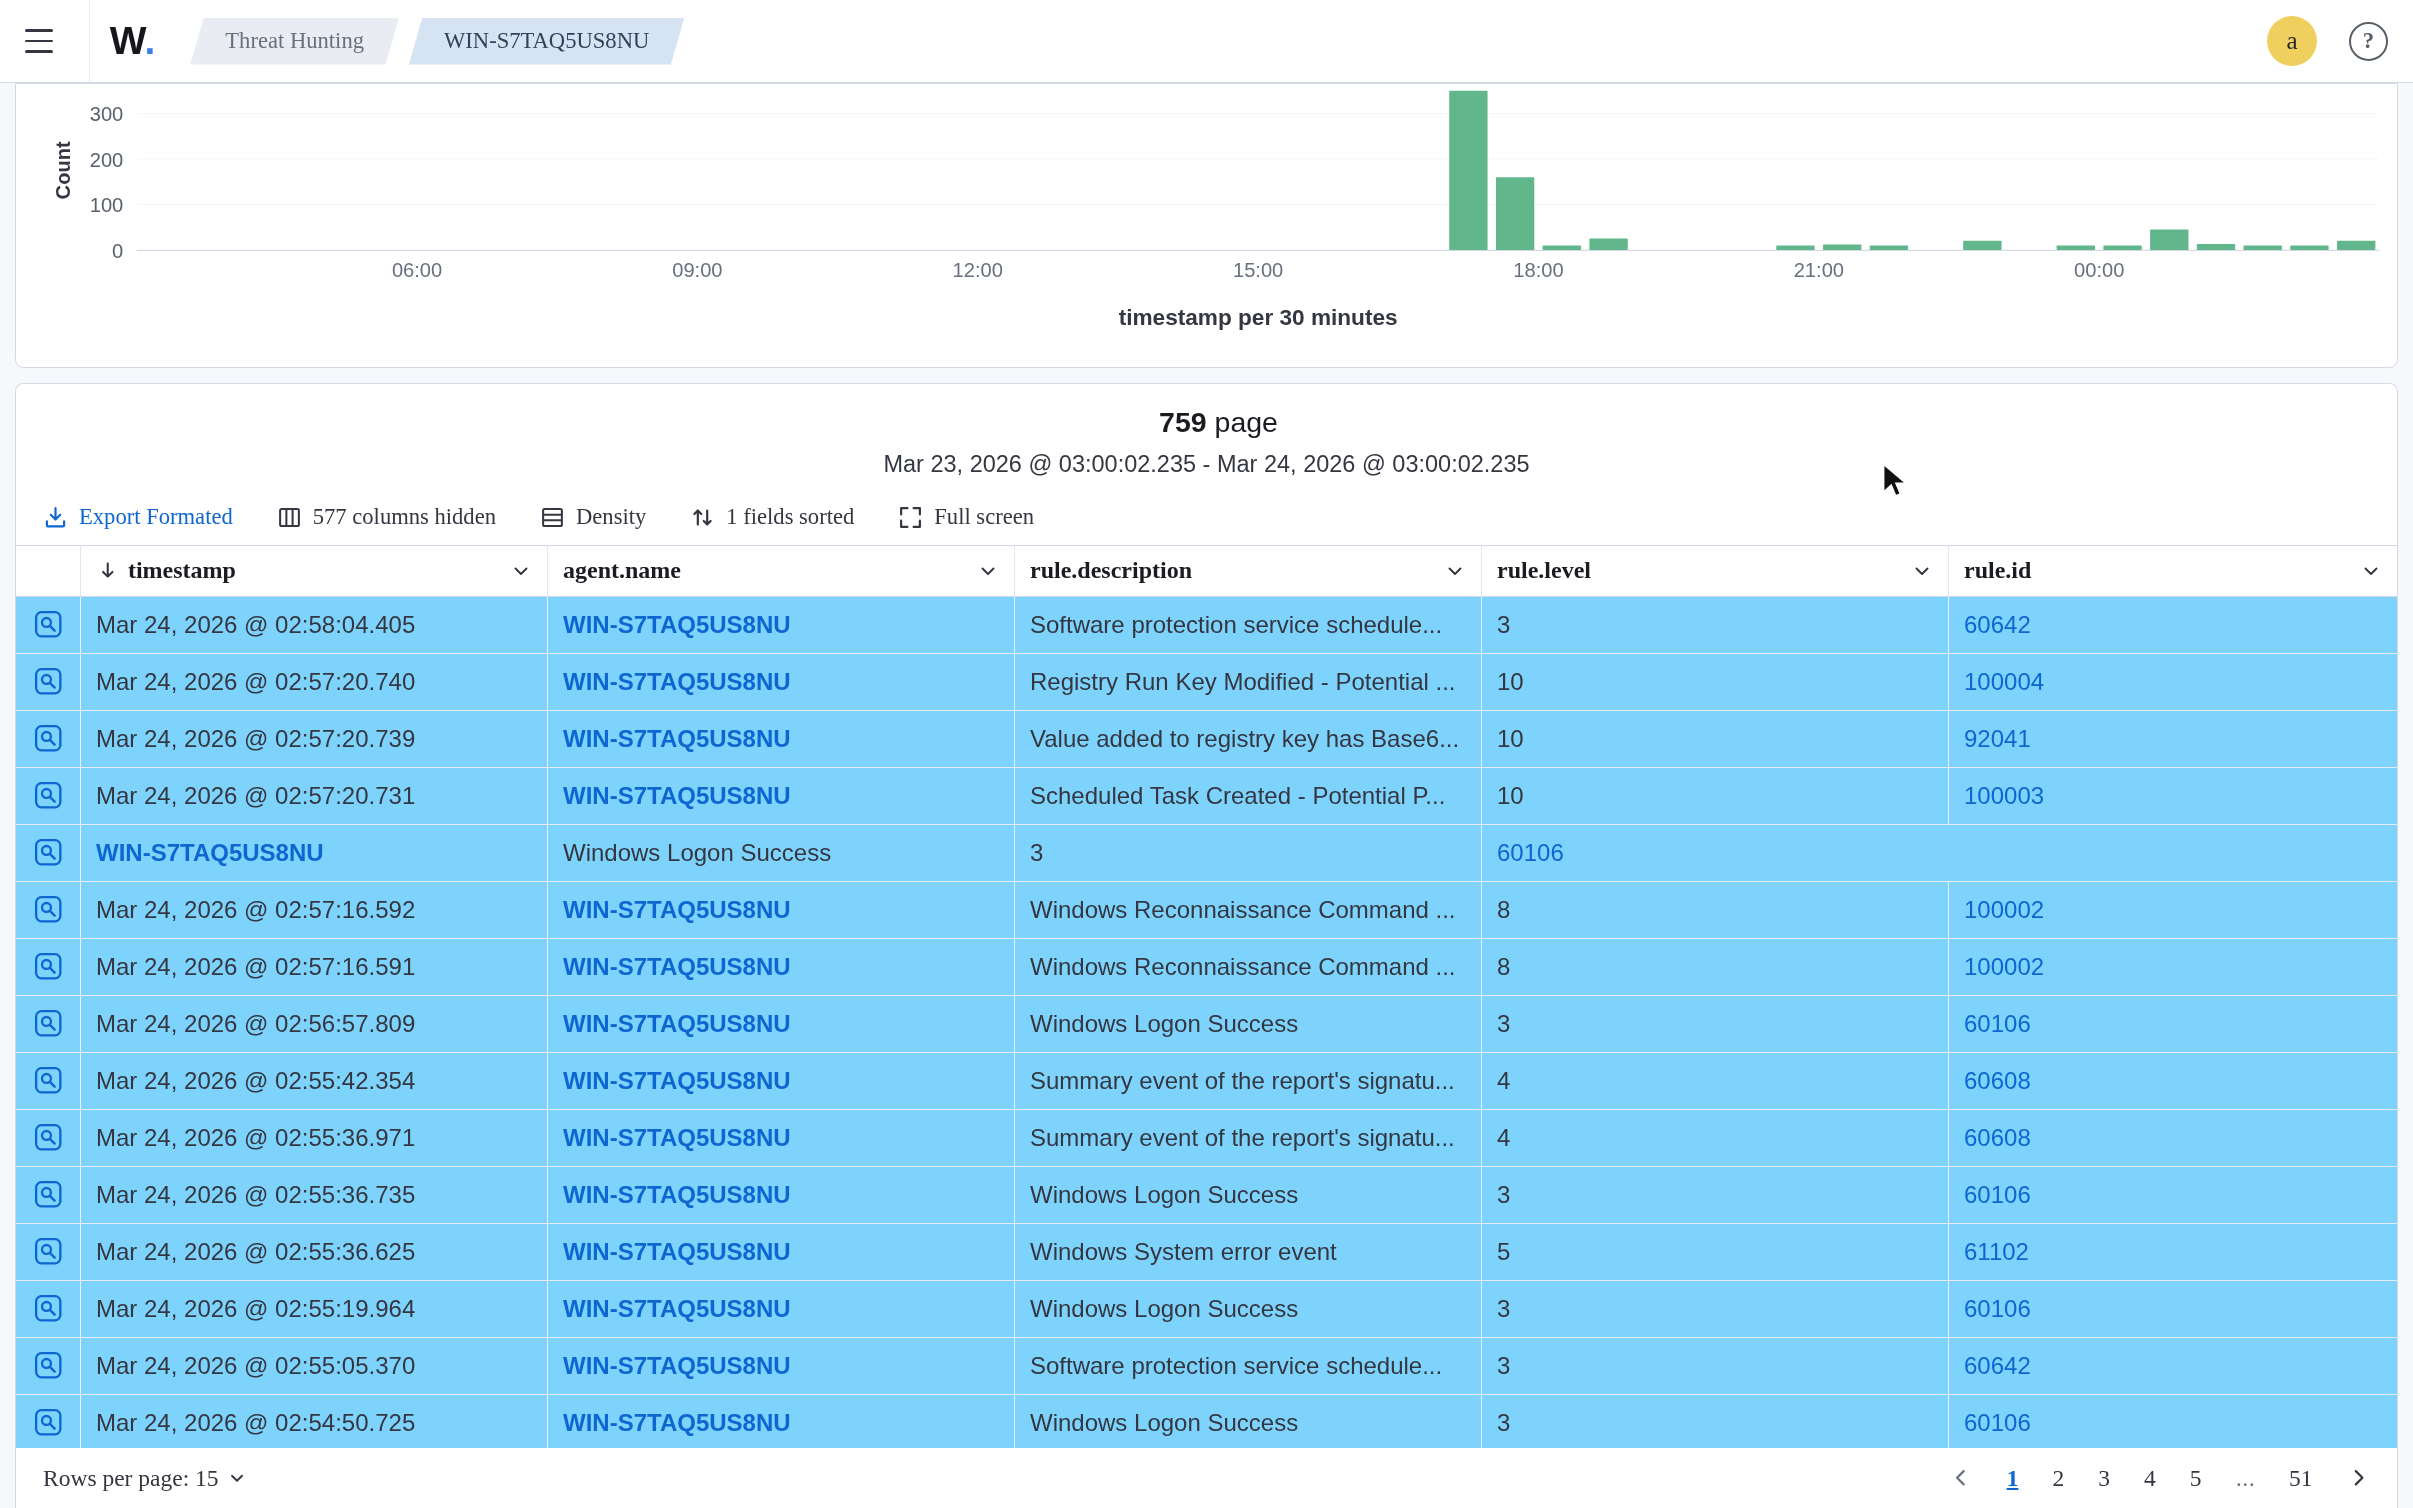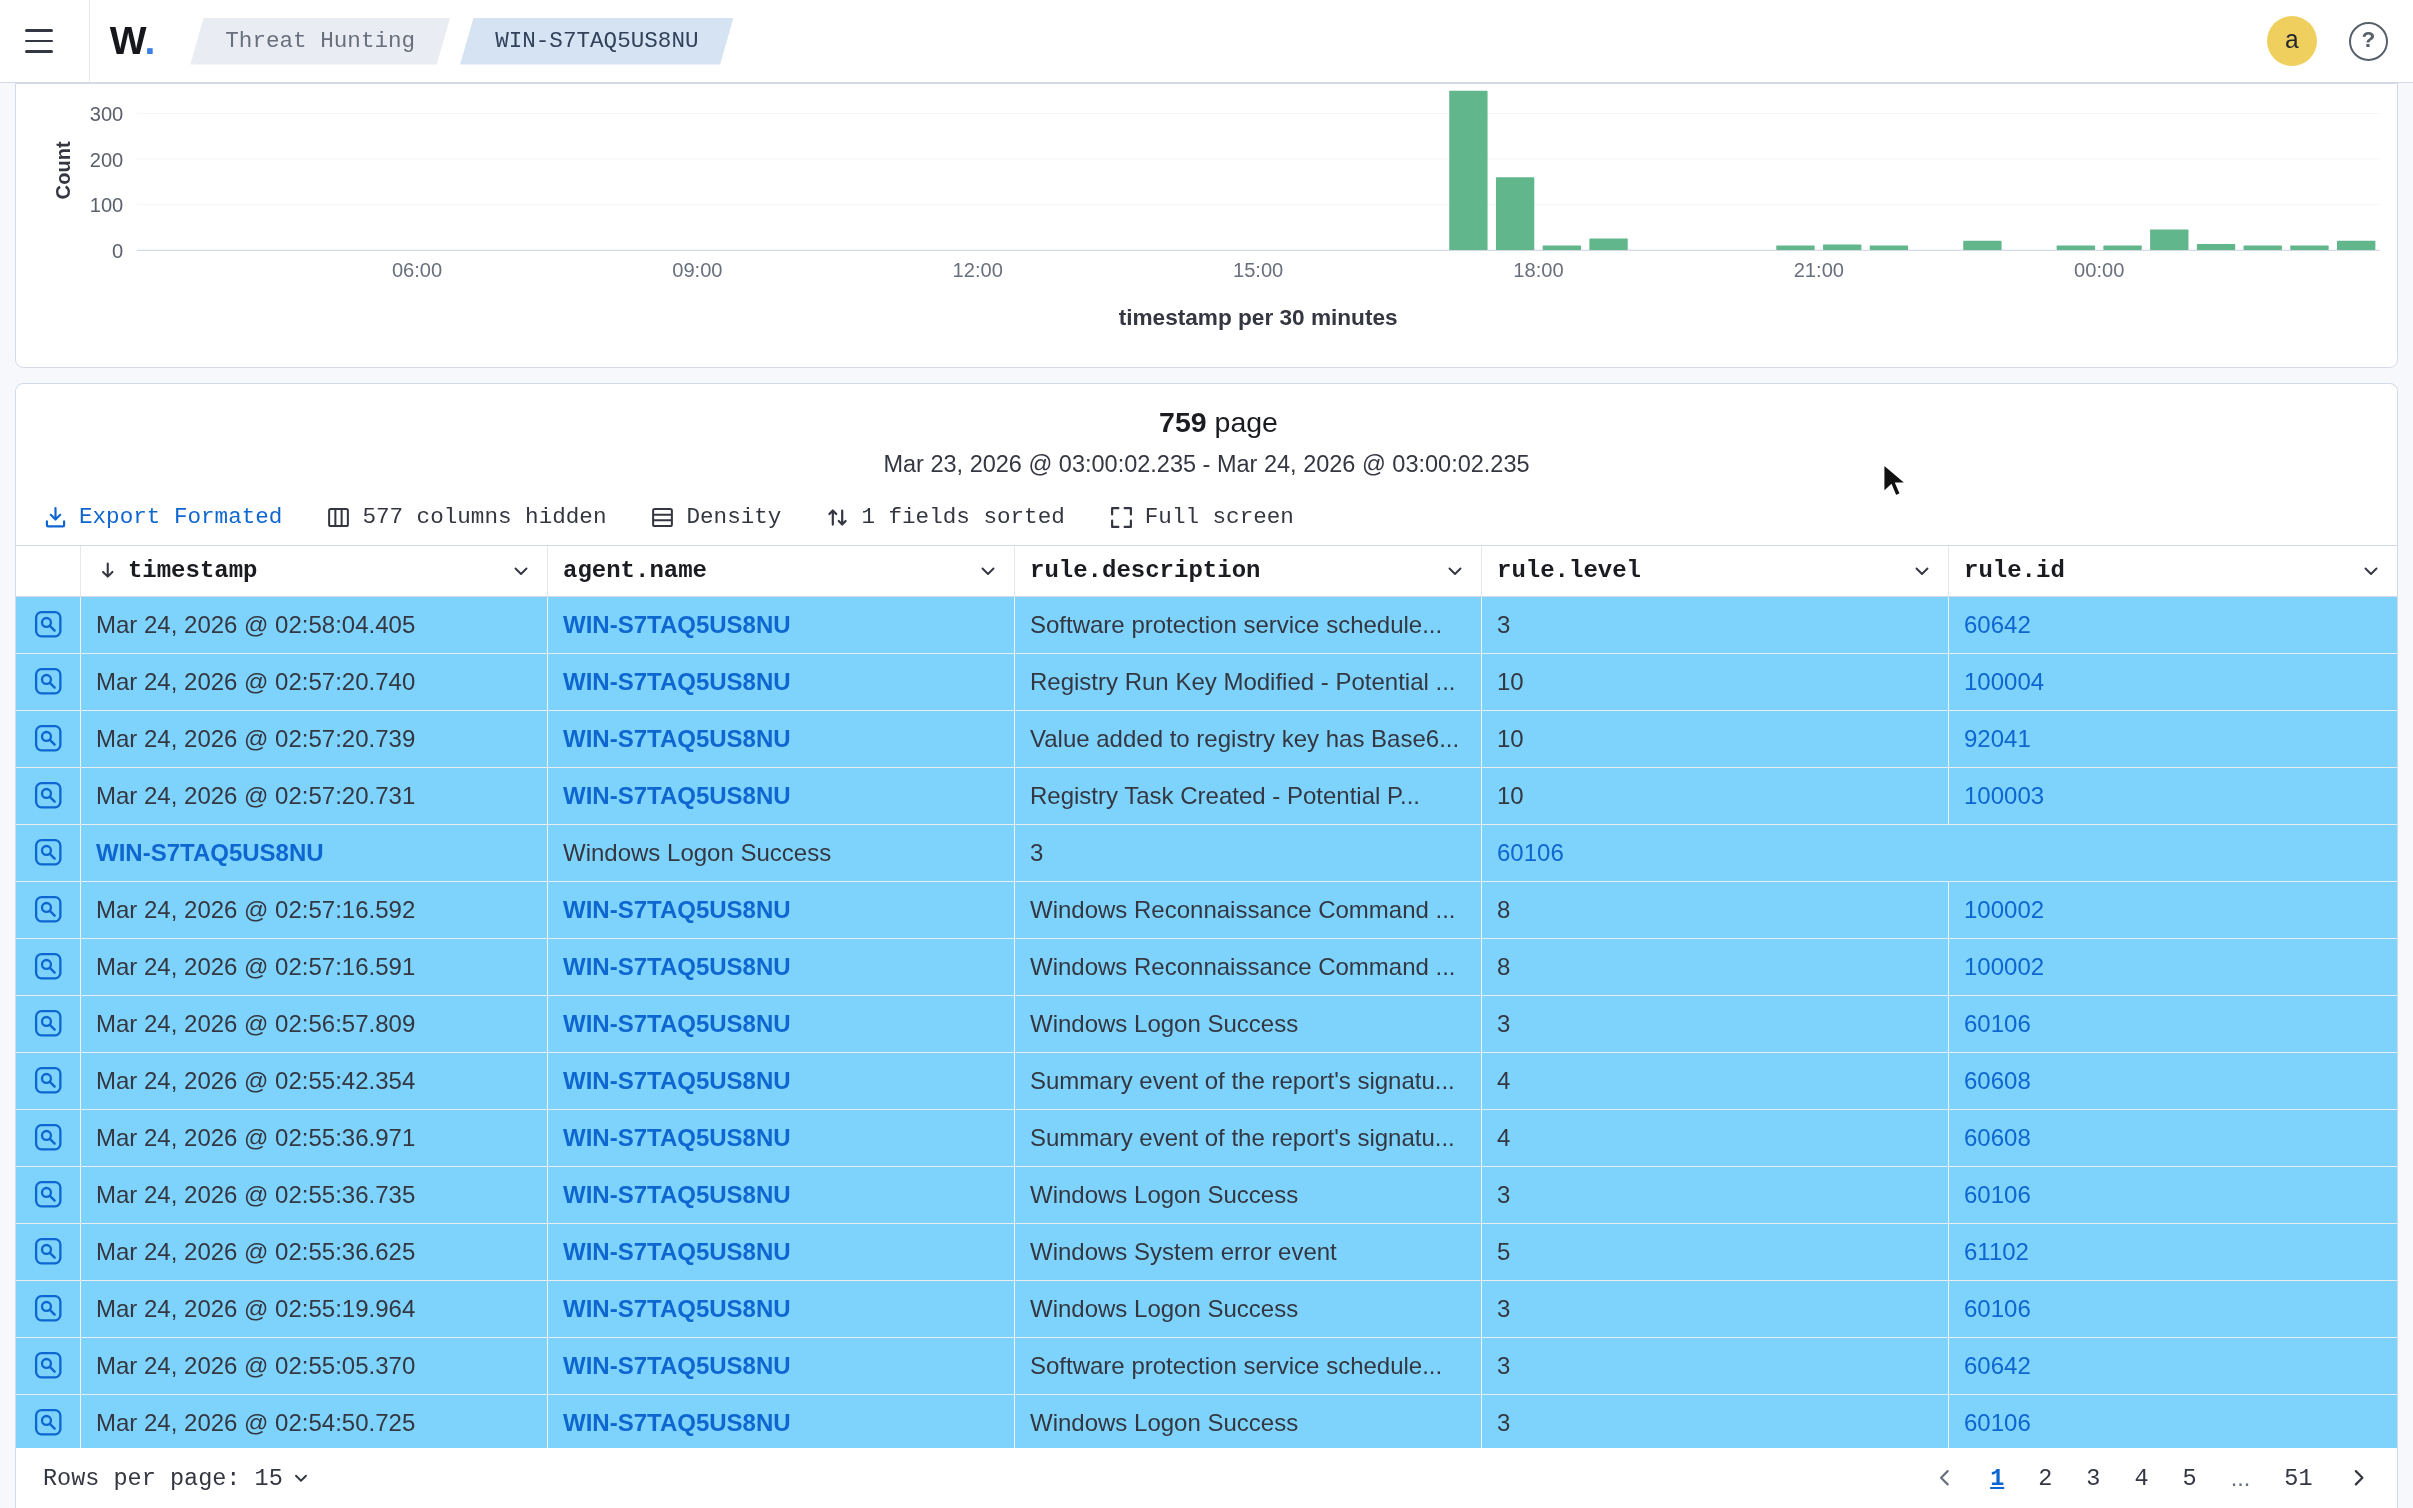--- a/index.html
+++ b/index.html
@@ -4,21 +4,21 @@
 <style>
   * { box-sizing: border-box; margin: 0; padding: 0; }
   html, body { width: 2413px; height: 1508px; }
   body {
     font-family: "Liberation Sans", sans-serif;
     background: #F6F8FB;
     color: #343741;
     overflow: hidden;
     position: relative;
   }
-  button { font-family: Liberation Mono, monospace; }
+  button { font-family: Liberation Serif, serif; }
 
   
   .topbar {
     height: 83px; background: #fff; border-bottom: 0.8px solid #D3DAE6;
     display: flex; align-items: center; padding: 0 25px;
   }
   .hamburger { width: 44px; height: 44px; display: flex; flex-direction: column; justify-content: center; gap: 7.5px; background: none; border: none; cursor: pointer; }
   .hamburger span { display: block; width: 28px; height: 2.9px; background: #343741; border-radius: 1.7px; }
   .topbar-sep { width: 0.8px; align-self: stretch; background: #E6EAF1; margin: 0 20px; }
   .logo { font-size: 39px; font-weight: 700; color: #16171c; }
@@ -278,21 +278,21 @@
       <button class="expand-btn">
         <svg viewBox="0 0 16 16">
               <rect x="1.2" y="1.2" width="13.6" height="13.6" rx="3" fill="none" stroke="currentColor" stroke-width="1.3"></rect>
               <circle cx="7" cy="7" r="2.5" fill="none" stroke="currentColor" stroke-width="1.3"></circle>
               <path d="M8.9 8.9l2.7 2.7" stroke="currentColor" stroke-width="1.3" stroke-linecap="round"></path>
             </svg>
       </button>
     </div>
     <div class="td">Mar 24, 2026 @ 02:57:20.731</div>
     <div class="td link c-agent">WIN-S7TAQ5US8NU</div>
-    <div class="td">Registry Task Created - Potential P...</div>
+    <div class="td">Scheduled Task Created - Potential P...</div>
     <div class="td">10</div>
     <div class="td link">100003</div>
   </div>
 
   <div class="tr">
     <div class="td td-icon">
       <button class="expand-btn">
         <svg viewBox="0 0 16 16">
               <rect x="1.2" y="1.2" width="13.6" height="13.6" rx="3" fill="none" stroke="currentColor" stroke-width="1.3"></rect>
               <circle cx="7" cy="7" r="2.5" fill="none" stroke="currentColor" stroke-width="1.3"></circle>

